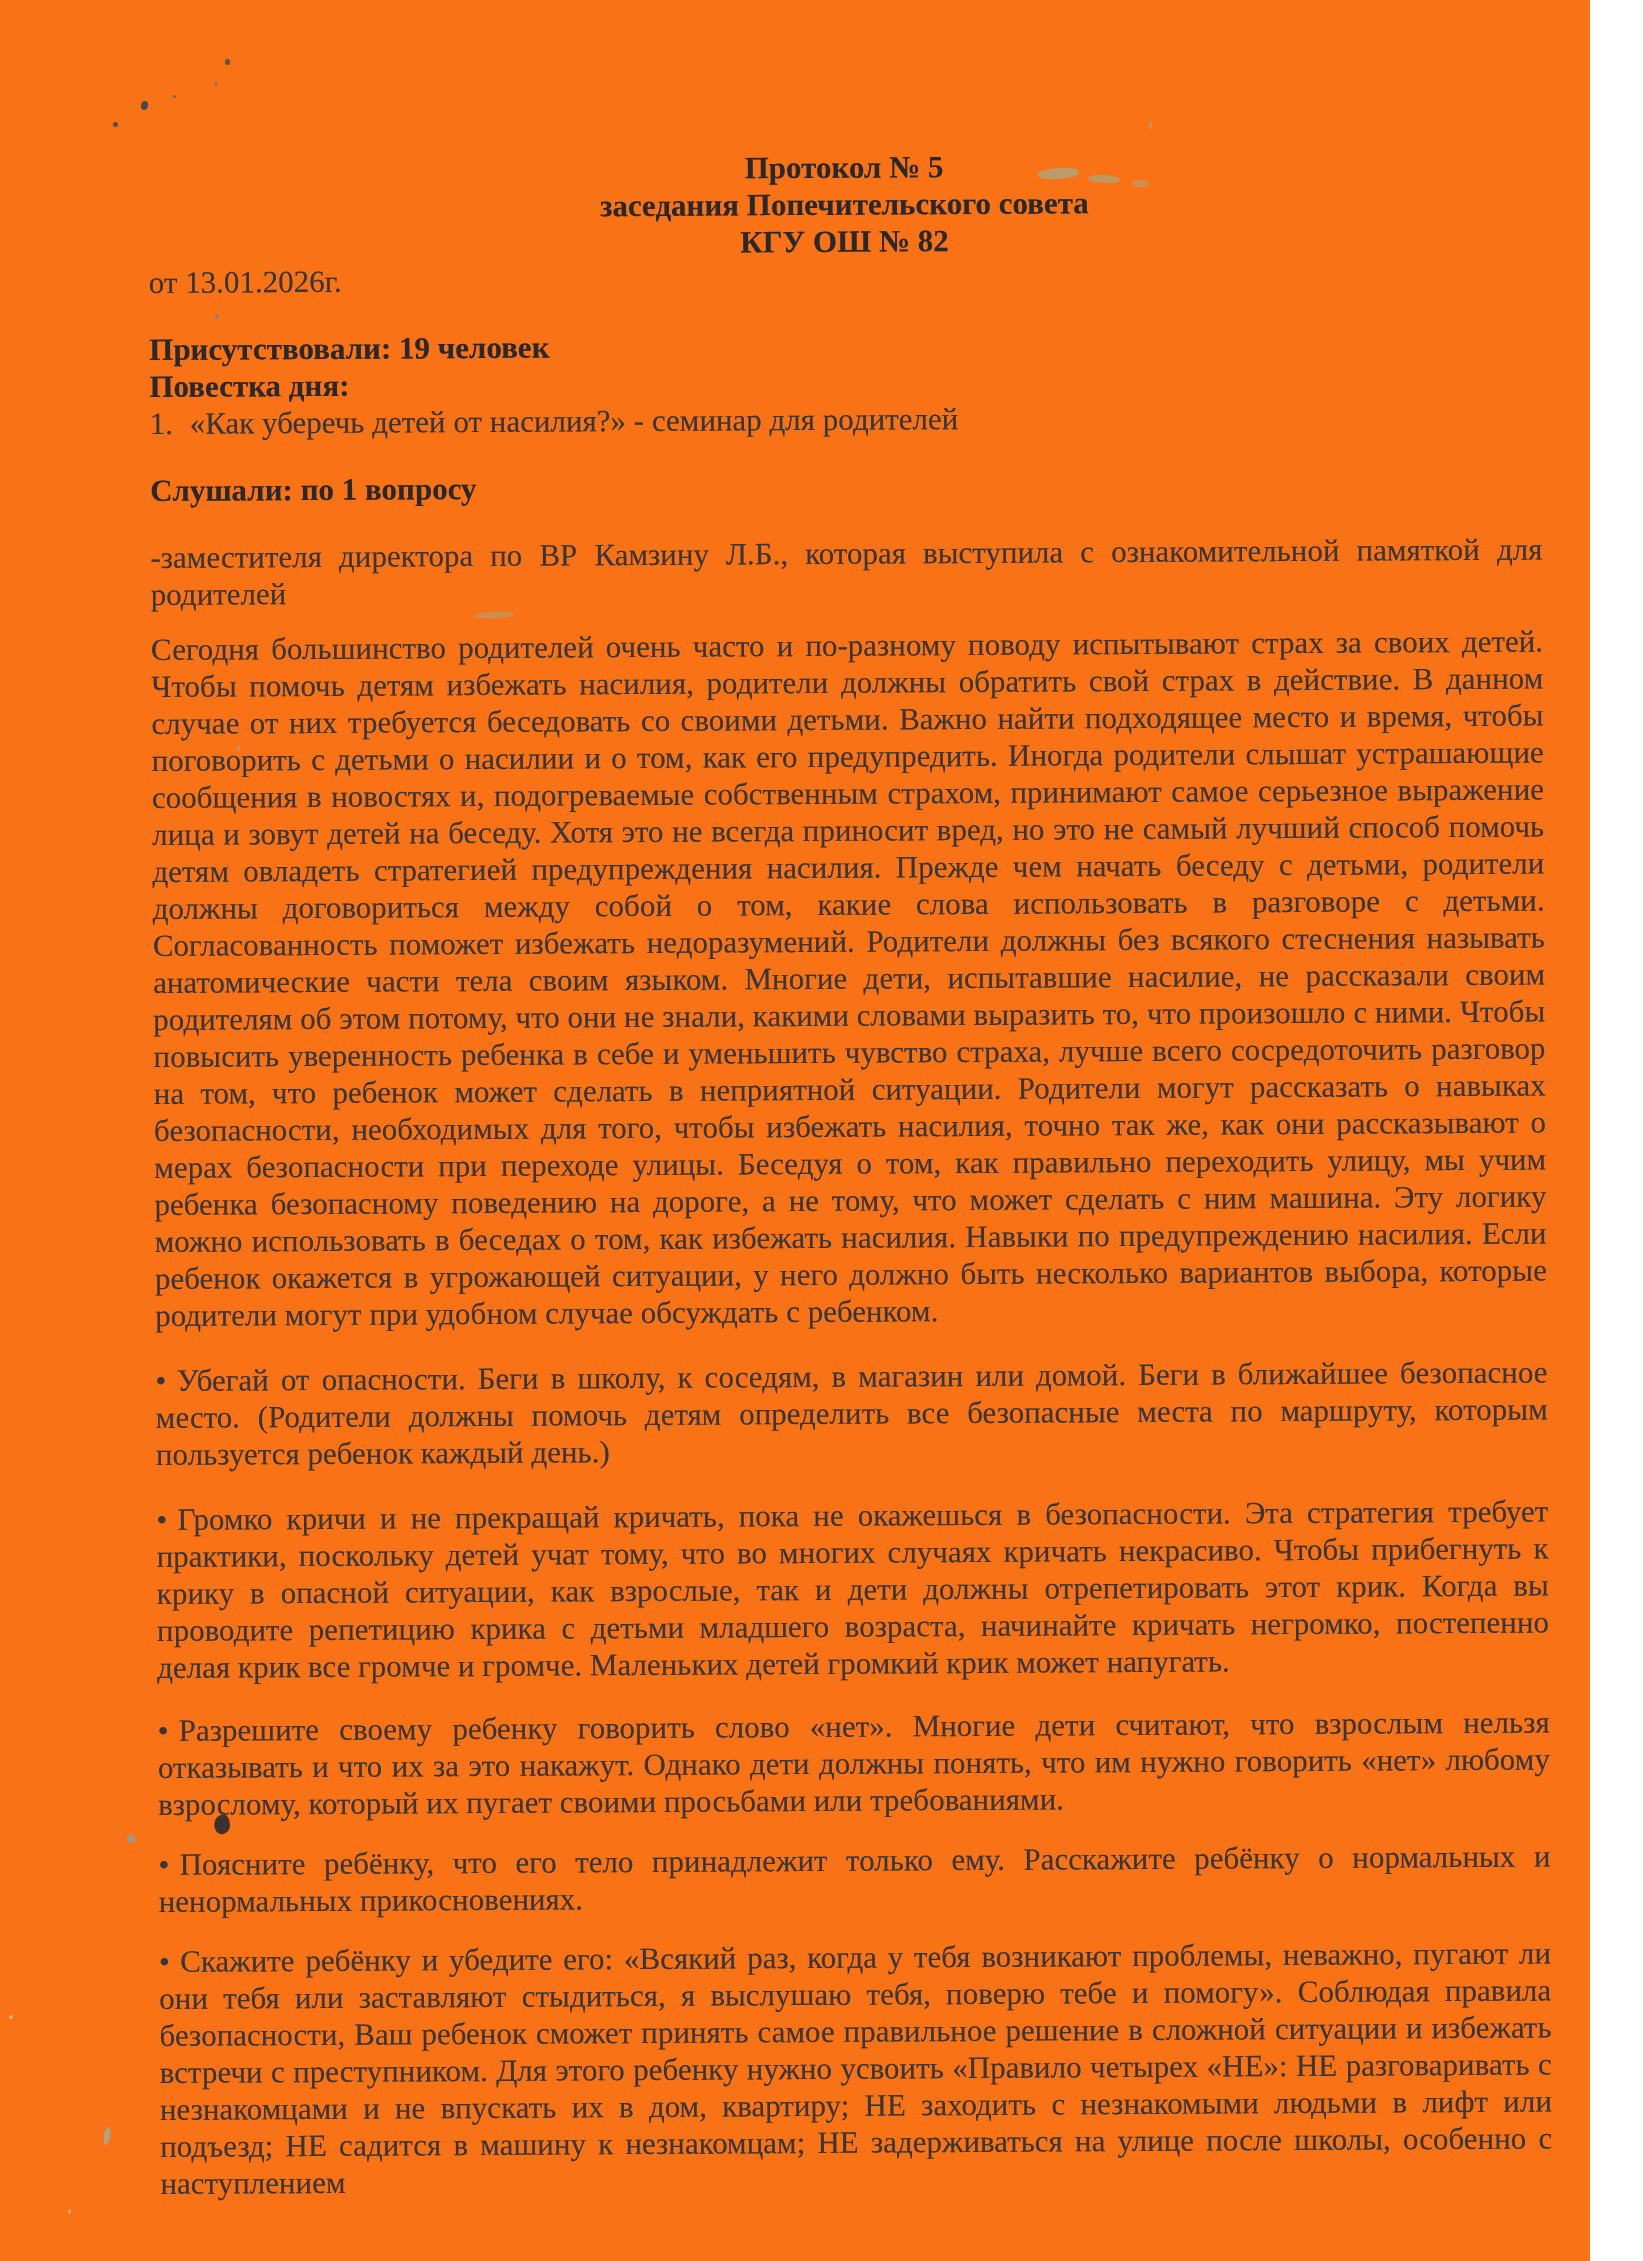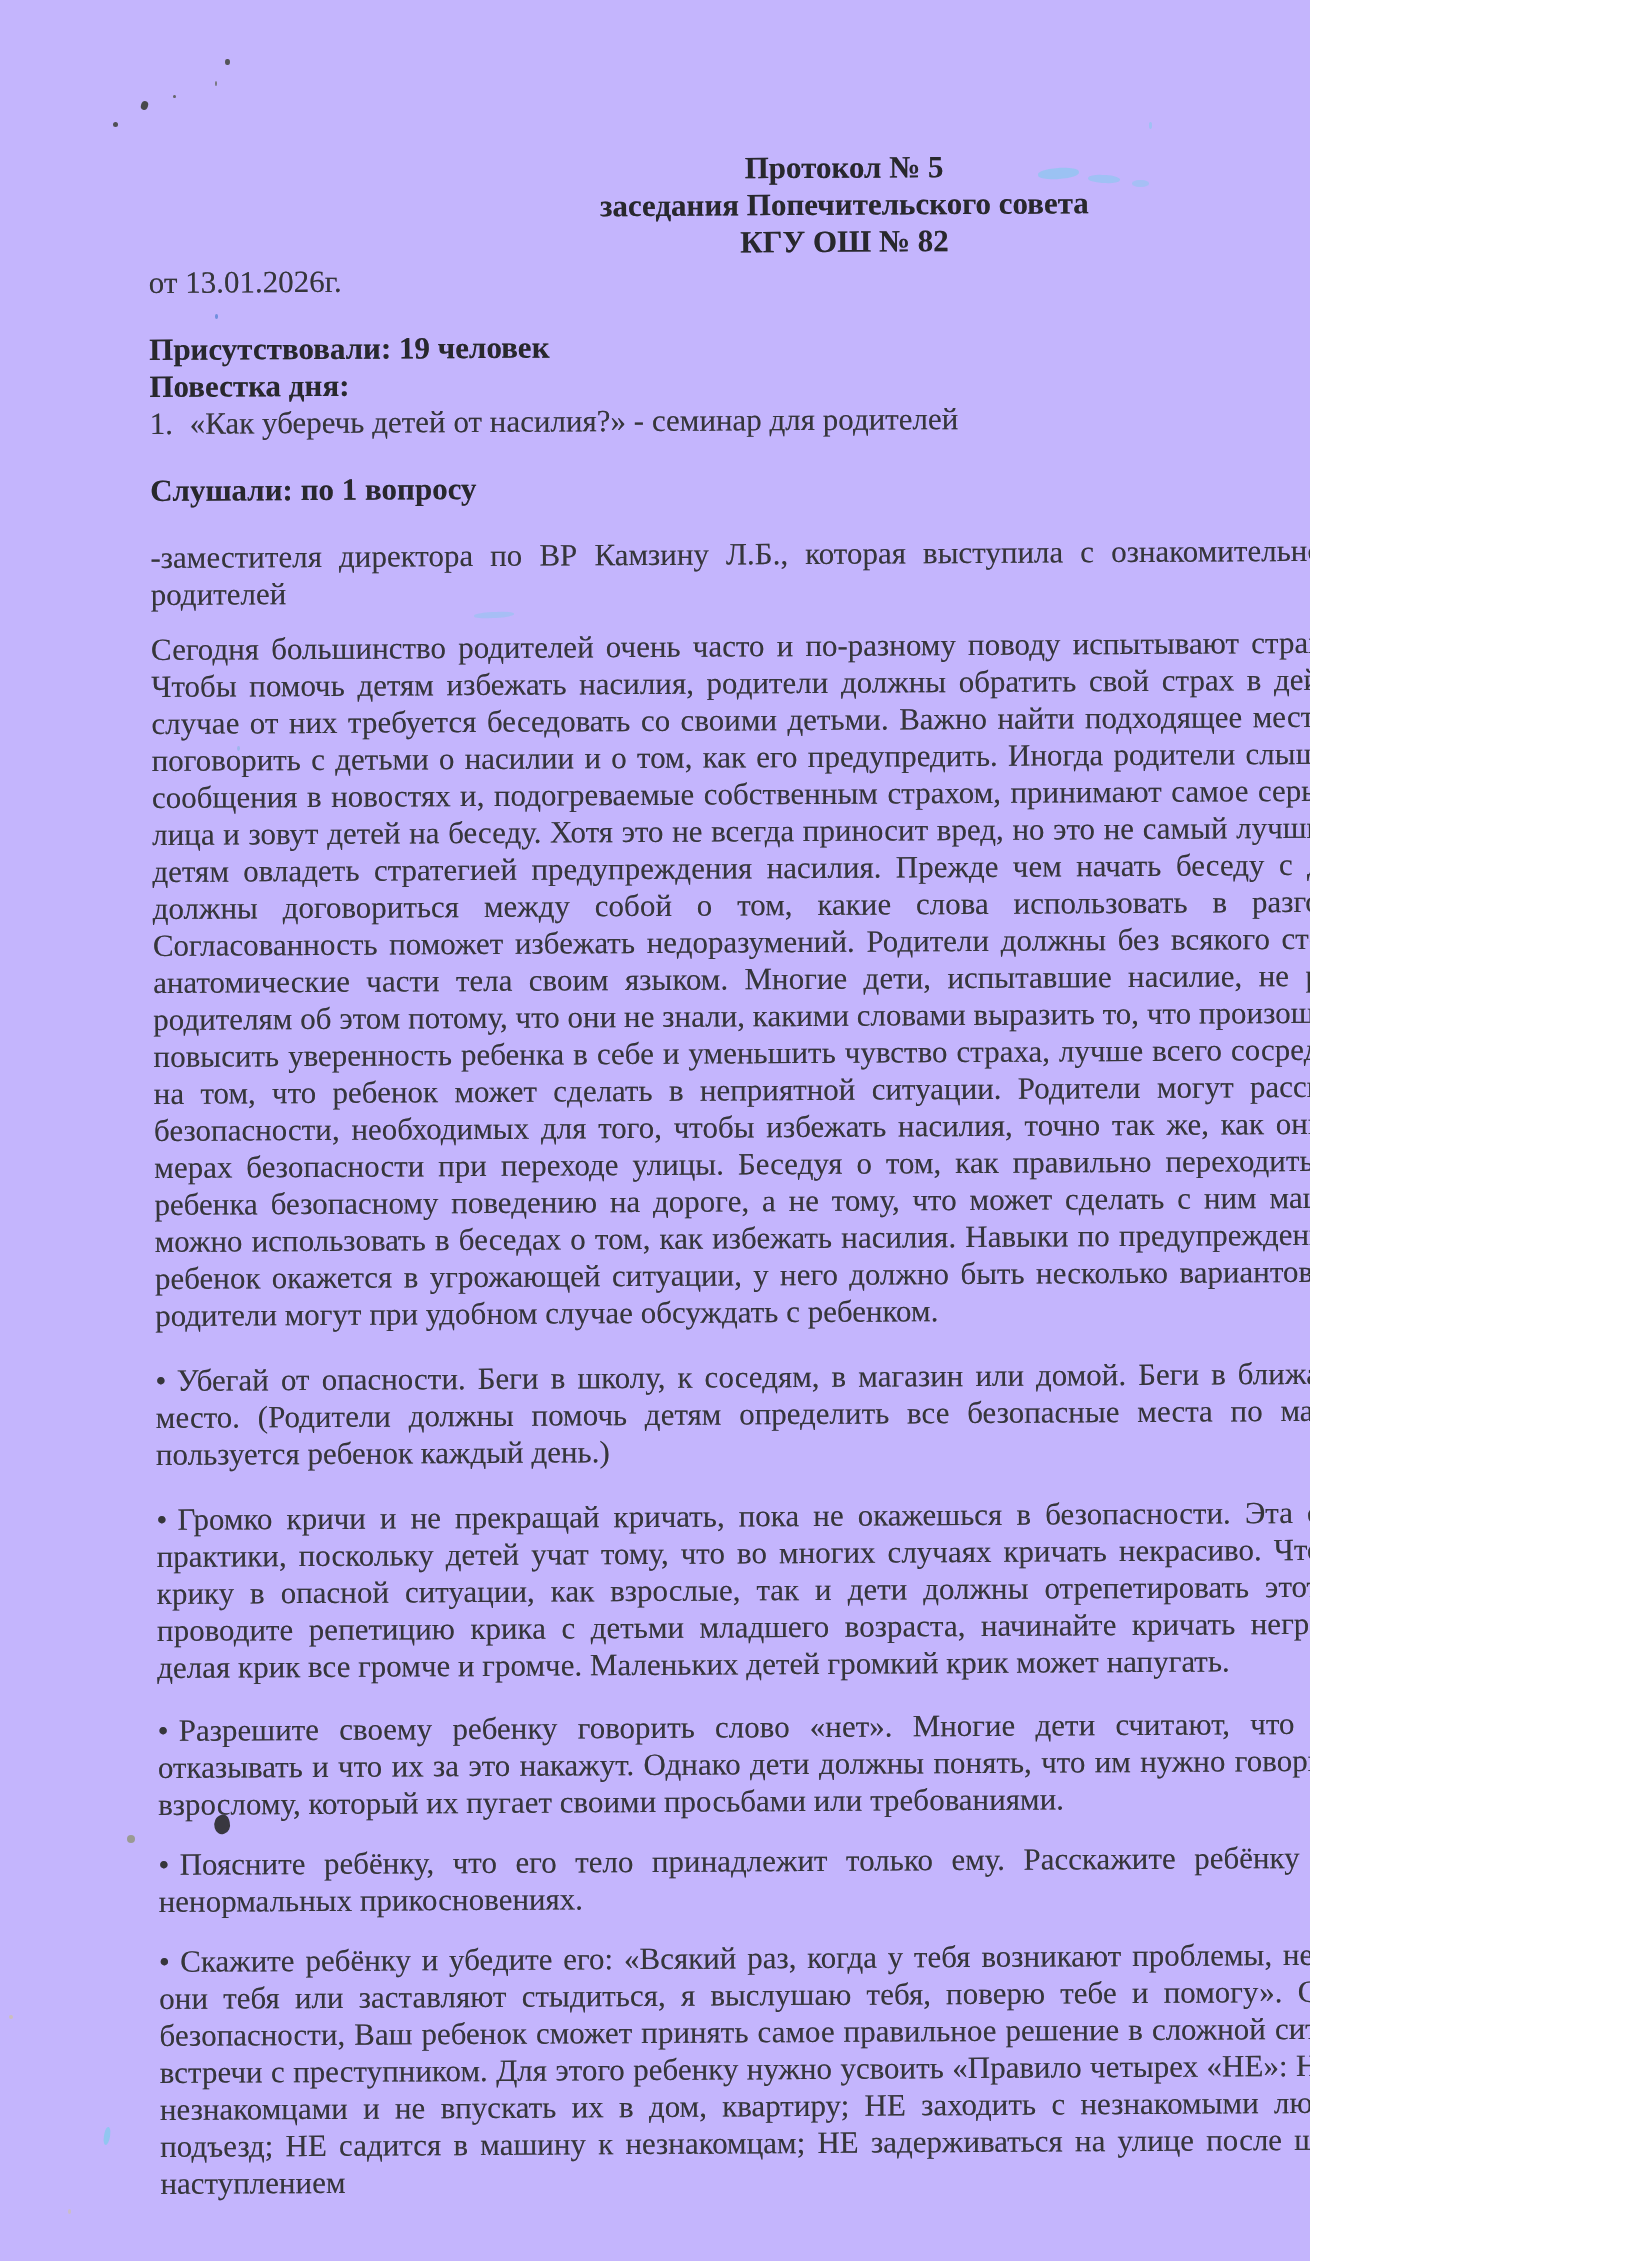--- a/index.html
+++ b/index.html
@@ -1,21 +1,21 @@
 <!DOCTYPE html>
 <html lang="ru" style="font-size:10.3px"><head>
 <meta charset="utf-8">
 <title>Протокол № 5</title>
 <style>
   html, body { margin: 0; padding: 0; background: #ffffff; }
   .page {
     position: relative;
-    width: 1310px;
+    width: 1590px;
     height: 2261px;
-    background: #c4b5fd;
+    background: #f97316;
     overflow: hidden;
     font-family: "Liberation Serif", "DejaVu Serif", serif;
     color: #36363b;
   }
   .content {
     position: absolute;
     left: 148px;
     top: 153px;
     width: 1392px;
     font-size: 31px;

